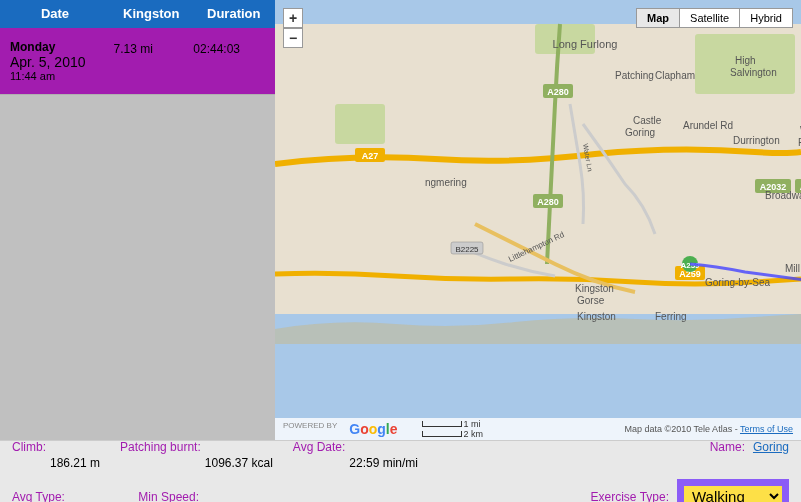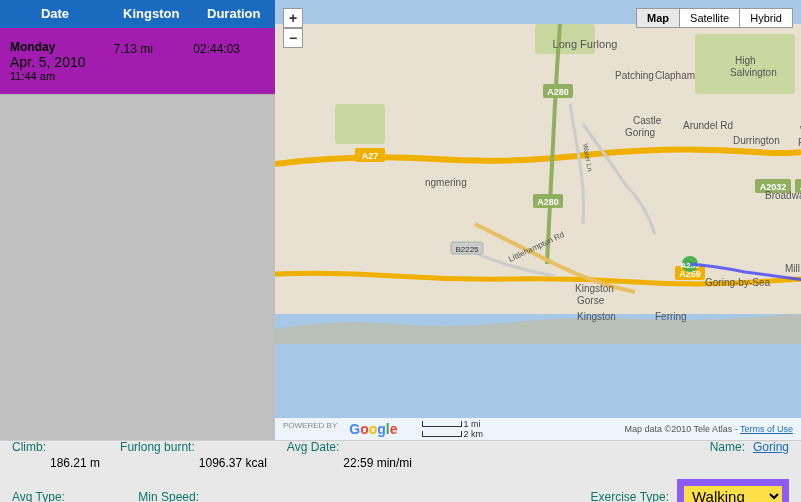--- a/index.html
+++ b/index.html
@@ -49,21 +49,21 @@
     .map-scale { display: flex; flex-direction: column; margin-right: 8px; }
     .scale-bar { display: flex; align-items: center; gap: 2px; }
     .scale-line { height: 6px; border: 1px solid #333; border-top: none; }
     .scale-label { font-size: 9px; }
     .map-attribution { font-size: 9px; color: #555; margin-left: auto; }
     .terms-link { color: #1a6bbf; text-decoration: underline; }
 
     
     .bottom-row { display: flex; gap: 0; align-items: center; }
     .stat-group { display: flex; gap: 4px; align-items: center; margin-right: 20px; }
-    .stat-label { color: #0f766e; }
+    .stat-label { color: #a21caf; }
     .stat-value { font-weight: normal; margin-top: 32px; }
     .right-stats { margin-left: auto; display: flex; flex-direction: column; gap: 4px; }
     .right-row { display: flex; align-items: center; gap: 8px; }
     .name-link { color: #1a6bbf; text-decoration: underline; cursor: pointer; }
     .exercise-select { border: 7px solid #8b5cf6; background: #fde047; padding: 1px 4px; font-size: 15px; }
   </style>
 </head>
 <body>
 
 <div class="main-container">
@@ -229,21 +229,21 @@
     </div>
   </div>
 
   <div class="bottom-bar">
     <div class="bottom-row">
       <div class="stat-group">
         <span class="stat-label">Climb:</span>
         <span class="stat-value">186.21 m</span>
       </div>
       <div class="stat-group">
-        <span class="stat-label">Furlong burnt:</span>
+        <span class="stat-label">Patching burnt:</span>
         <span class="stat-value">1096.37 kcal</span>
       </div>
       <div class="stat-group">
         <span class="stat-label">Avg Date:</span>
         <span class="stat-value">22:59 min/mi</span>
       </div>
       <div class="right-stats">
         <div class="right-row">
           <span class="stat-label">Name:</span>
           <span class="name-link">Goring</span>

